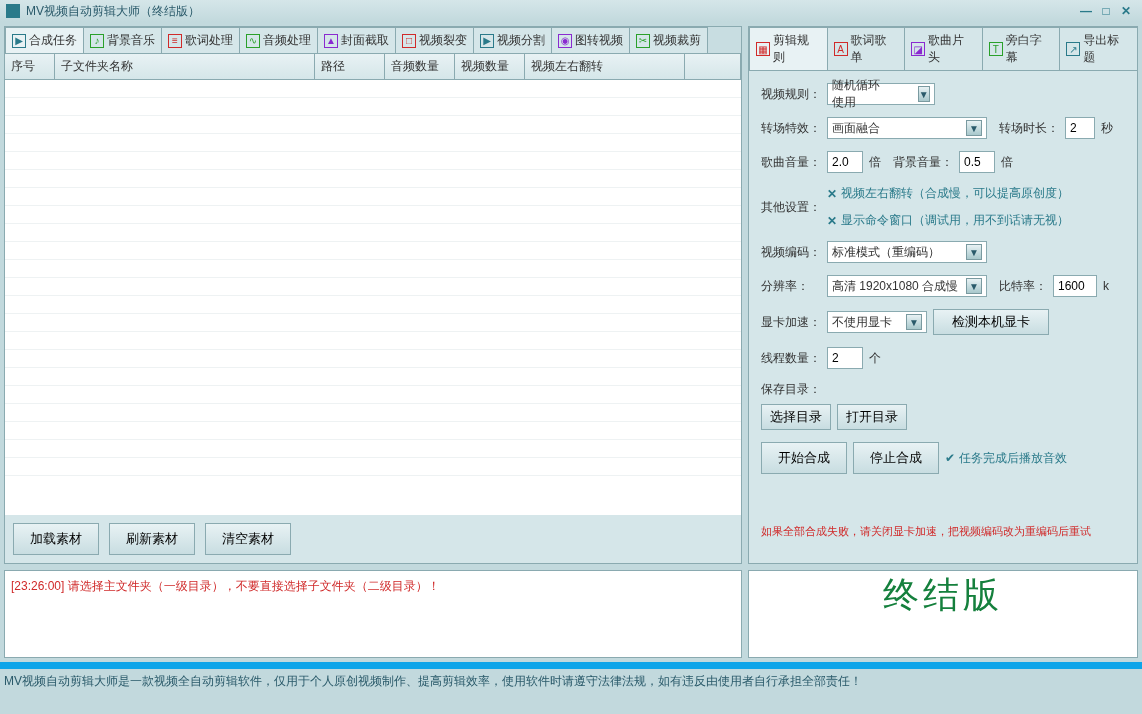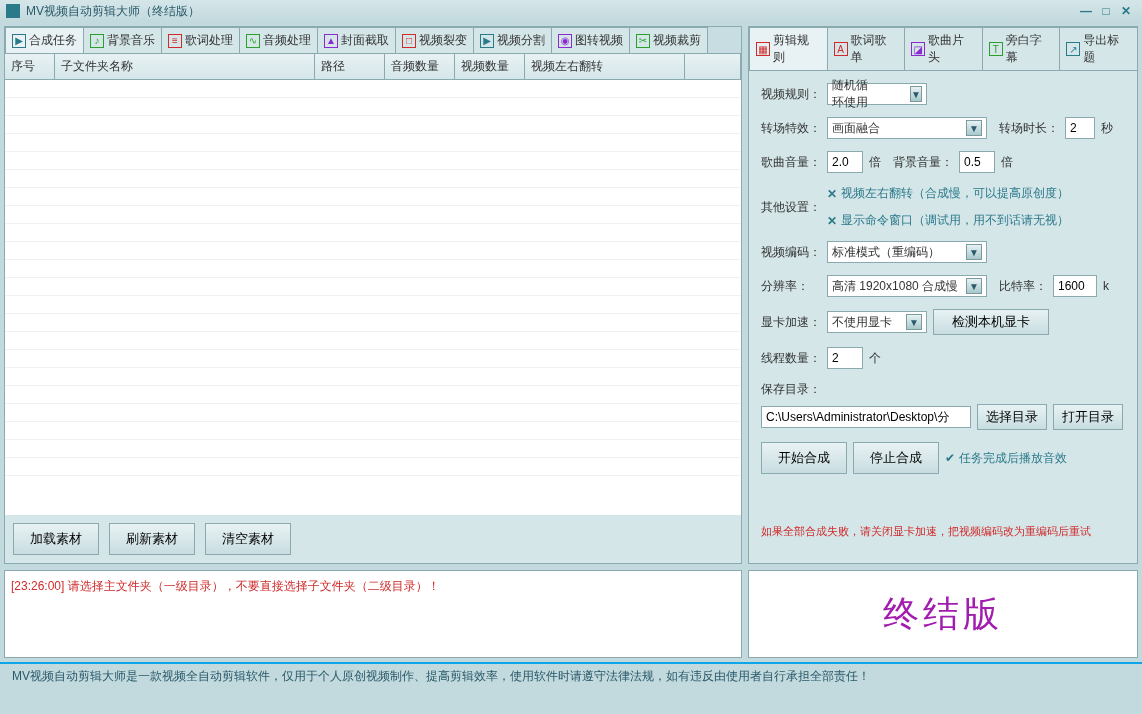--- a/index.html
+++ b/index.html
@@ -43,25 +43,25 @@
 .frow { display: flex; align-items: center; margin-bottom: 12px; gap: 6px; }
 .lbl { width: 60px; }
 .sel, .inp { background: #fff; border: 1px solid #8aaab0; padding: 2px 4px; font-size: 12px; height: 22px; }
 .sel { display: flex; align-items: center; justify-content: space-between; cursor: pointer; }
 .sel-arrow { width: 16px; height: 16px; background: linear-gradient(#e8f2f4,#a8c8cc); border: 1px solid #7a9aa0; display: flex; align-items: center; justify-content: center; color: #2a5a6a; font-size: 10px; }
 .chk { color: #2a7a8a; cursor: pointer; display: flex; align-items: center; gap: 4px; }
 .chk-tick { color: #2a7a8a; }
 .chk-x { color: #2a7a8a; font-weight: bold; }
 .hint-red { color: #d02a2a; font-size: 11px; }
 
-.brand { height: 88px; background: #fff; border: 1px solid #8aaab0; display: flex; flex-direction: row; align-items: center; justify-content: center; color: #a21caf; }
+.brand { height: 88px; background: #fff; border: 1px solid #8aaab0; display: flex; flex-direction: column; align-items: center; justify-content: space-between; color: #15803d; }
 .brand .big { font-size: 36px; font-weight: normal; font-family: "SimSun", serif; letter-spacing: 4px; }
 .brand .sub { font-size: 18px; font-family: "SimSun", serif; }
 
-.footer { height: 26px; background: #c2d9dd; padding: 4px 12px; color: #2a5a6a; font-size: 12px; border-top: 2px solid #0ea5e9; }
+.footer { height: 26px; background: #c2d9dd; padding: 4px 4px; color: #2a5a6a; font-size: 12px; border-top: 7px solid #0ea5e9; }
 </style>
 </head>
 <body>
 
 <div class="titlebar">
   <div class="title-icon"></div>
   <span>MV视频自动剪辑大师（终结版）</span>
   <div class="spacer"></div>
   <div class="winbtn">—</div>
   <div class="winbtn">□</div>
@@ -174,21 +174,21 @@
             <span>旁白字幕</span>
           </div>
           <div class="tab">
             <span class="tab-ico ico-blue">↗</span>
             <span>导出标题</span>
           </div>
         </div>
 
       <div class="frow">
         <span class="lbl">视频规则：</span>
-        <div class="sel" style="width:100px;gap:32px;">
+        <div class="sel" style="width:108px;gap:32px;">
           <span>随机循环使用</span>
             <span class="sel-arrow">▼</span>
         </div>
       </div>
 
       <div class="frow">
         <span class="lbl">转场特效：</span>
         <div class="sel" style="width:160px;">
           <span>画面融合</span>
             <span class="sel-arrow">▼</span>
@@ -252,21 +252,20 @@
       <div class="frow">
         <span class="lbl">线程数量：</span>
         <input class="inp" style="width: 36px;" value="2">
         <span>个</span>
       </div>
 
       <div class="frow" style="margin-bottom:6px;">
         <span class="lbl">保存目录：</span>
       </div>
       <div class="frow">
-        <input class="inp" style="width: 210px;" value="C:\Users\Administrator\Desktop\分">
         <button class="btn" style="padding:3px 8px;">选择目录</button>
         <button class="btn" style="padding:3px 8px;">打开目录</button>
       </div>
 
       <div class="frow" style="margin-top:0;">
         <button class="btn">开始合成</button>
         <button class="btn">停止合成</button>
         <div class="chk">
             <span class="chk-tick">✔</span>
             <span>任务完成后播放音效</span>

